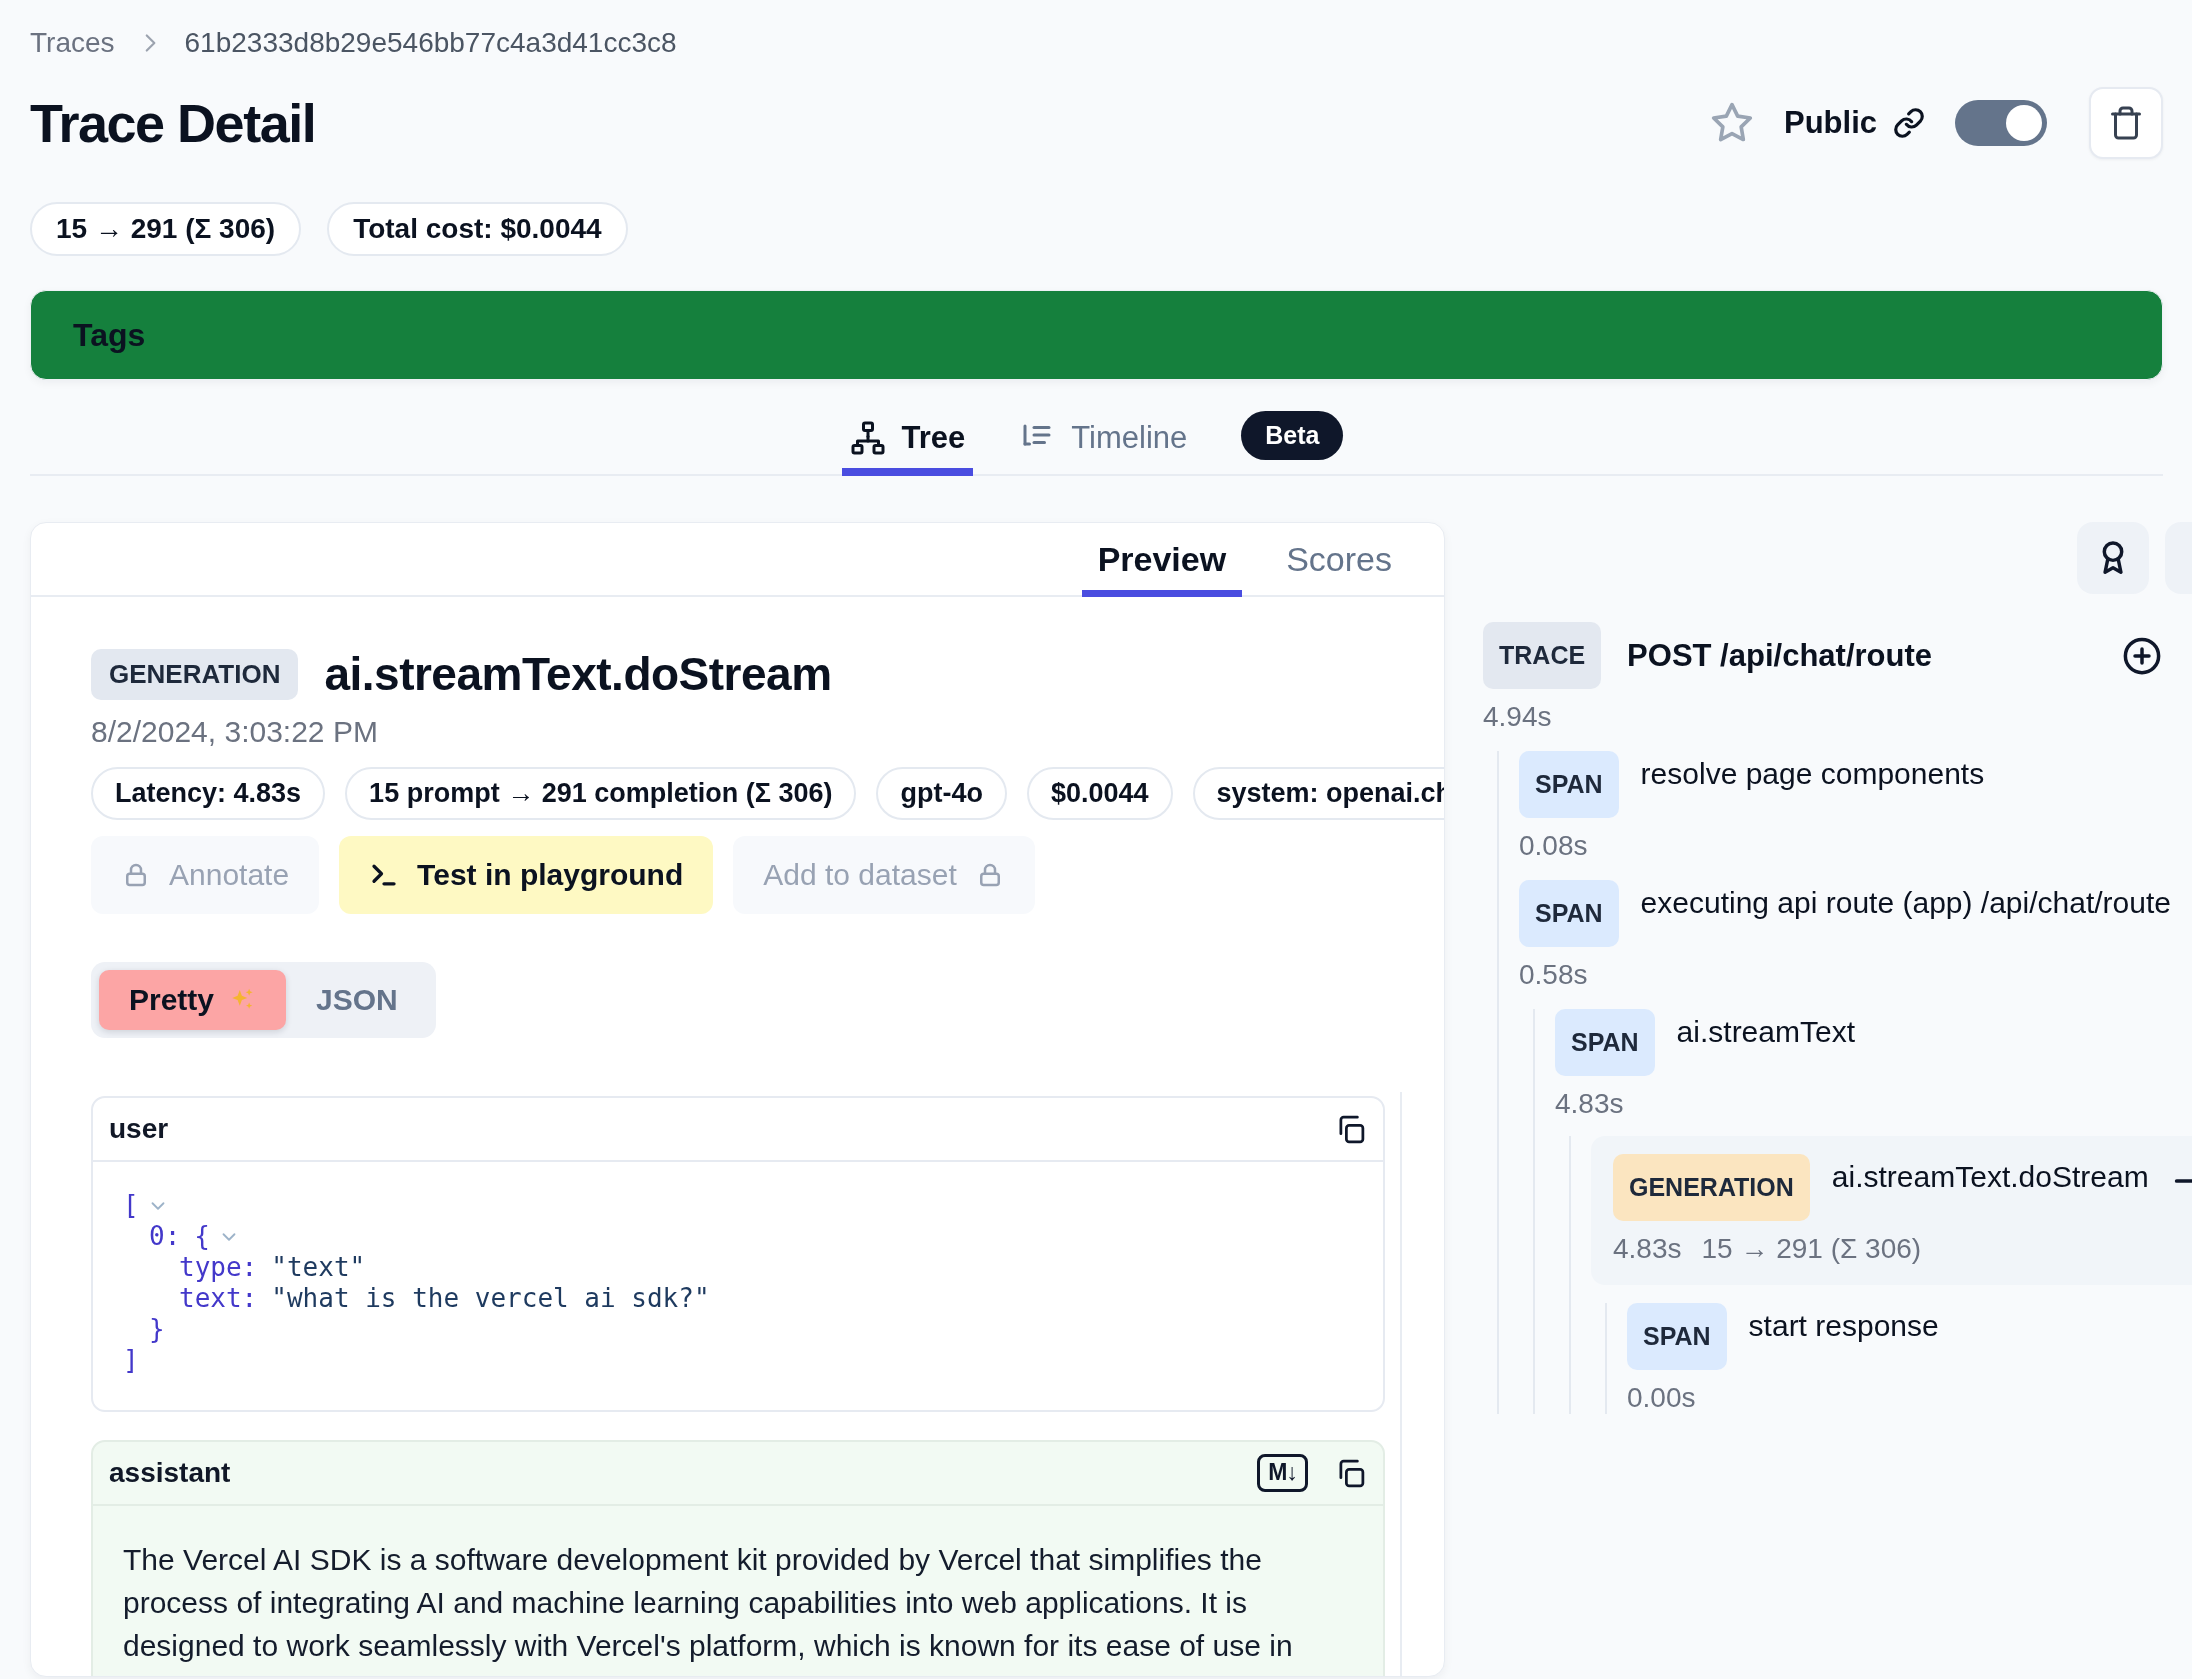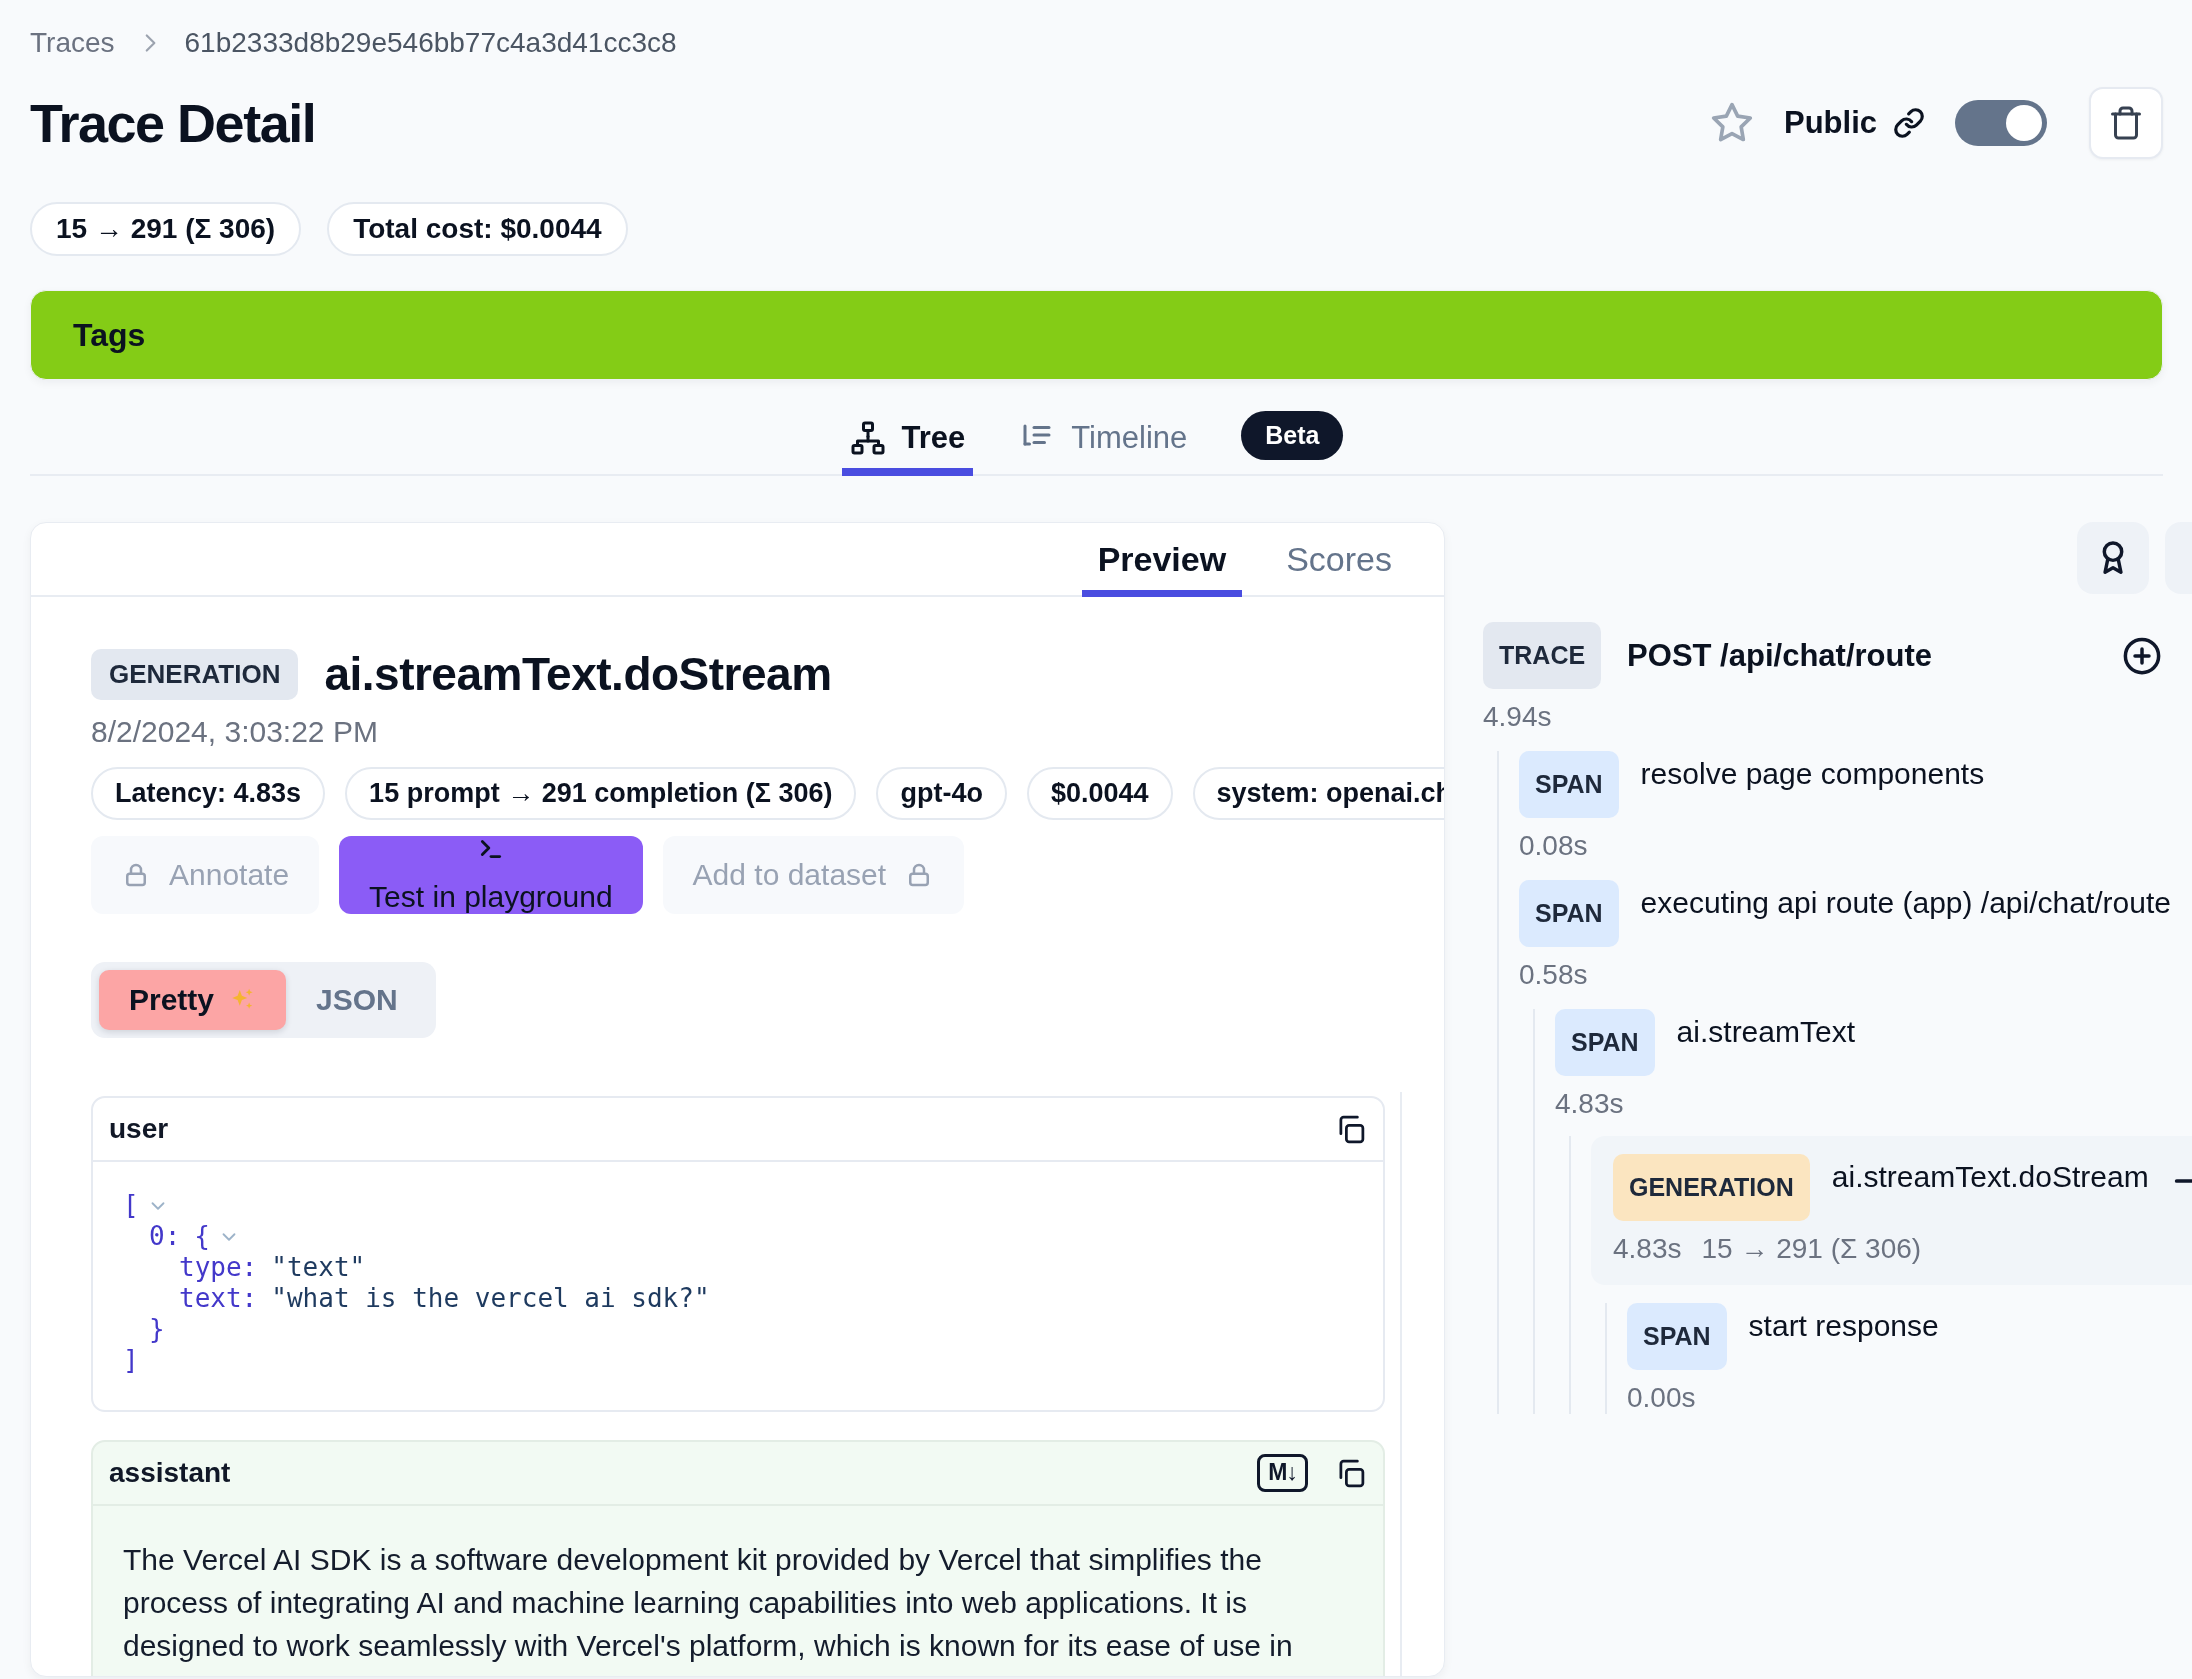--- a/index.html
+++ b/index.html
@@ -29,21 +29,21 @@
   .public svg { width:32px; height:32px; color:#0b1220; stroke-width:2.4; }
   .toggle { width:92px; height:46px; border-radius:23px; background:#64748b; position:relative; }
   .toggle .knob { position:absolute; right:5px; top:5px; width:36px; height:36px; background:#fff; border-radius:50%; }
   .trash-btn { width:74px; height:72px; margin-left:12px; border:2px solid #e6eaf1; border-radius:14px; background:#fff;
     display:flex; align-items:center; justify-content:center; box-shadow:0 1px 3px rgba(15,23,42,.05); }
   .trash-btn svg { width:36px; height:36px; color:#374151; }
 
   .chips-row { display:flex; gap:26px; margin-top:40px; }
   .chip { font-size:28px; font-weight:700; padding:9px 24px; border:2px solid #e4e9f0; border-radius:994px; background:#fff; color:#0b1220; }
 
-  .tags-card { margin-top:34px; background:#84cc16; border:1px solid #eef1f5; border-radius:16px; height:90px;
+  .tags-card { margin-top:34px; background:#15803d; border:1px solid #eef1f5; border-radius:16px; height:90px;
     display:flex; align-items:center; padding:0 42px; box-shadow:0 3px 8px rgba(15,23,42,.05); font-size:32px; font-weight:700; }
 
   
   .view-tabs-row { display:flex; justify-content:center; align-items:flex-end; gap:54px; margin-top:28px;
     border-bottom:2px solid #e8ecf2; height:68px; }
   .view-tab { display:flex; align-items:center; gap:16px; font-size:31px; color:#64748b; padding-bottom:18px; position:relative; }
   .view-tab svg { width:36px; height:36px; }
   .view-tab.active { color:#0b1220; font-weight:700; }
   .view-tab.active::after { content:""; position:absolute; left:-8px; right:-8px; bottom:-2px; height:8px; background:var(--accent); }
   .beta { background:#0f172a; color:#fff; font-size:25px; font-weight:700; padding:10px 24px; border-radius:994px; margin-bottom:14px; }
@@ -62,21 +62,21 @@
   .gen-row { display:flex; align-items:center; gap:26px; margin-top:50px; }
   .type-badge { background:#e3e8f0; border-radius:10px; padding:10px 18px; font-size:26px; font-weight:700; color:#1e293b; }
   .obs-title { font-size:46px; font-weight:700; letter-spacing:-0.5px; }
   .obs-ts { margin-top:14px; font-size:30px; color:#6b7280; }
   .pill-row { display:flex; gap:20px; margin-top:18px; }
   .pill { font-size:27px; font-weight:700; border:2px solid #e4e9f0; border-radius:994px; padding:9px 22px; background:#fff; white-space:nowrap; }
   .btn-row { display:flex; gap:20px; margin-top:16px; }
   .btn { height:78px; border-radius:12px; display:flex; align-items:center; gap:18px; font-size:30px; padding:0 30px; }
   .btn svg { width:30px; height:30px; }
   .btn.muted { background:#f7f9fc; color:#98a2b3; }
-  .btn.strong { background:#8b5cf6; color:#0b1220; font-weight:400;flex-direction:column; }
+  .btn.strong { background:#fef9c3; color:#0b1220; font-weight:700; }
   .btn.strong svg { stroke-width:2.6; }
 
   .seg { display:inline-flex; background:#eef1f6; border-radius:14px; padding:8px; margin:48px 0 0 60px; }
   .seg-item { font-size:30px; font-weight:700; padding:13px 30px; border-radius:10px; color:#64748b; display:flex; align-items:center; gap:12px; }
   .seg-item.active { background:#fca5a5; color:#0b1220; box-shadow:0 2px 6px rgba(15,23,42,.14); }
   .sparkle svg { width:30px; height:30px; }
 
   .messages { margin:58px 0 0 60px; width:1294px; }
   .msg-card { border:2px solid #e6eaf1; border-radius:14px; background:#fff; overflow:hidden; }
   .msg-card + .msg-card { margin-top:28px; }

